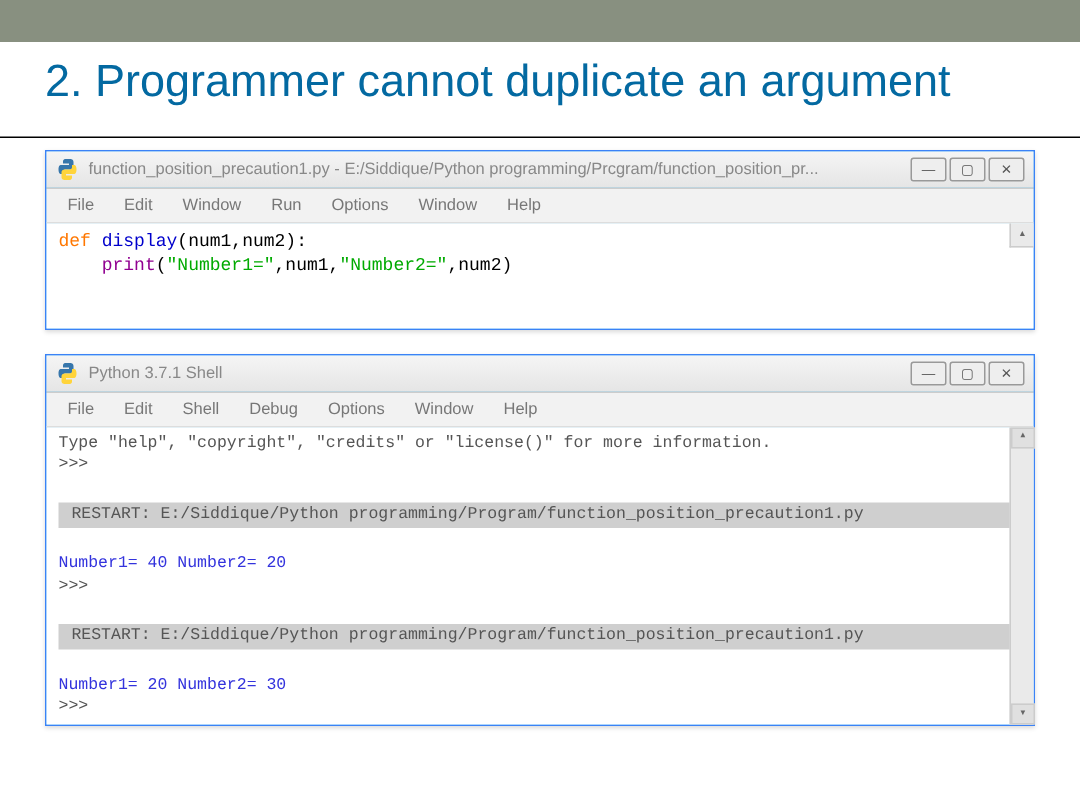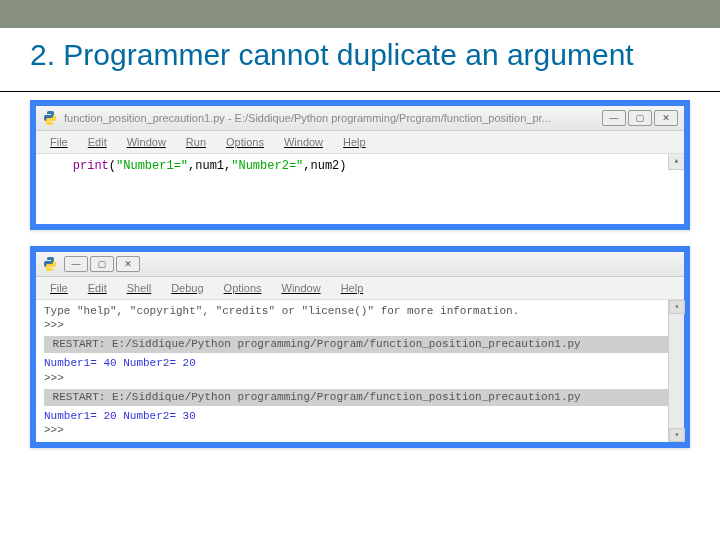--- a/index.html
+++ b/index.html
@@ -5,45 +5,45 @@
   * { margin: 0; padding: 0; box-sizing: border-box; }
   body { font-family: Arial, sans-serif; background: #fff; width: 720px; height: 540px; position: relative; }
   
   .top-bar { background: #889080; height: 28px; width: 100%; }
   
   .slide-title { padding: 10px 30px 18px 30px; border-bottom: 1px solid #000; }
   .slide-title-text { font-size: 30px; color: #0369a1; font-weight: normal; line-height: 1.15; }
   
   .windows-area { padding: 8px 30px 0 30px; }
   
-  .window { border: 6px solid #3b82f6; background: #7dd3fc; margin-bottom: 16px; box-shadow: 0 1px 3px rgba(0,0,0,0.15); }
+  .window { border: 1px solid #3b82f6; background: #7dd3fc; margin-bottom: 16px; box-shadow: 0 1px 3px rgba(0,0,0,0.15); }
   
   .titlebar { display: flex; align-items: center; padding: 4px 6px; background: linear-gradient(#f5f5f5, #e5e5e5); border-bottom: 1px solid #ccc; }
   .app-icon { width: 16px; height: 16px; margin-right: 6px; display: inline-flex; align-items: center; justify-content: center; }
   .app-icon svg { width: 16px; height: 16px; }
   .titlebar-text { flex: 1; font-size: 11px; color: #888; white-space: nowrap; overflow: hidden; text-overflow: ellipsis; }
   .win-controls { display: flex; gap: 2px; }
   .win-btn { width: 24px; height: 16px; border: 1px solid #999; background: #eee; border-radius: 2px; display: flex; align-items: center; justify-content: center; font-size: 9px; color: #555; }
   
-  .menubar { display: flex; padding: 2px 4px; background: #f2f2f2; border-bottom: 1px solid #ddd; gap: 0; text-decoration: underline; }
+  .menubar { display: flex; padding: 2px 4px; background: #f2f2f2; border-bottom: 1px solid #ddd; gap: 0; }
   .menu-item { font-size: 11px; color: #777; padding: 3px 10px; }
   
   .editor-body { background: #fff; padding: 4px 8px; font-family: "Courier New", monospace; font-size: 12px; line-height: 1.4; position: relative; min-height: 70px; }
   .editor-body .line { white-space: pre; }
   .kw-def { color: #ff7700; }
   .fn-name { color: #0000cc; }
   .paren { color: #000; }
   .string { color: #00aa00; }
   .builtin { color: #900090; }
   .scroll-arrow { position: absolute; top: 0; right: 0; width: 16px; height: 16px; background: #eaeaea; border-left: 1px solid #ccc; border-bottom: 1px solid #ccc; display: flex; align-items: center; justify-content: center; font-size: 9px; color: #666; }
   
   .shell-body { background: #fff; padding: 4px 8px; font-family: "Courier New", monospace; font-size: 11px; line-height: 1.35; color: #555; position: relative; min-height: 140px; }
   .shell-body .line { white-space: pre-wrap; word-break: break-all; }
   .prompt { color: #555; }
-  .restart-block { background: #cfcfcf; padding: 1px 2px; margin: 3px 0; display: block; }
+  .restart-block { background: #cfcfcf; padding: 1px 2px; margin: 17px 0; display: block; }
   .output-blue { color: #3333dd; }
   .scroll-track { position: absolute; top: 0; right: 0; width: 16px; height: 100%; background: #eaeaea; border-left: 1px solid #ccc; }
   .scroll-up, .scroll-down { position: absolute; width: 16px; height: 14px; background: #e0e0e0; display: flex; align-items: center; justify-content: center; font-size: 8px; color: #666; border: 1px solid #ccc; }
   .scroll-up { top: 0; }
   .scroll-down { bottom: 0; }
 </style>
 </head>
 <body>
 
 <div class="top-bar"></div>
@@ -73,32 +73,34 @@
       <span class="menu-item">File</span>
       <span class="menu-item">Edit</span>
       <span class="menu-item">Window</span>
       <span class="menu-item">Run</span>
       <span class="menu-item">Options</span>
       <span class="menu-item">Window</span>
       <span class="menu-item">Help</span>
     </div>
     <div class="editor-body">
       <div class="scroll-arrow">▴</div>
+      <div class="line"><span class="kw-def">def</span><span class="fn-name"> display</span><span class="paren">(num1,num2)</span><span>:</span></div>
       <div class="line"><span>    </span><span class="builtin">print</span><span>(</span><span class="string">"Number1="</span><span>,num1,</span><span class="string">"Number2="</span><span>,num2)</span></div>
     </div>
   </div>
 
   <div class="window">
     <div class="titlebar">
       <span class="app-icon">
         <svg viewBox="0 0 16 16">
             <path d="M7 1c-2 0-2 1.5-2 1.5V4h4v1H3.5S2 5 2 8s1.5 3 1.5 3H5V9.5S5 8 7 8h3s2 0 2-2V3s0-2-2-2H7z" fill="#3776ab"></path>
             <path d="M9 15c2 0 2-1.5 2-1.5V12H7v-1h5.5S14 11 14 8s-1.5-3-1.5-3H11v1.5S11 8 9 8H6s-2 0-2 2v3s0 2 2 2h3z" fill="#ffd43b"></path>
           </svg>
       </span>
+      <span class="titlebar-text">Python 3.7.1 Shell</span>
       <div class="win-controls">
         <div class="win-btn">—</div>
         <div class="win-btn">▢</div>
         <div class="win-btn">✕</div>
       </div>
     </div>
     <div class="menubar">
       <span class="menu-item">File</span>
       <span class="menu-item">Edit</span>
       <span class="menu-item">Shell</span>

